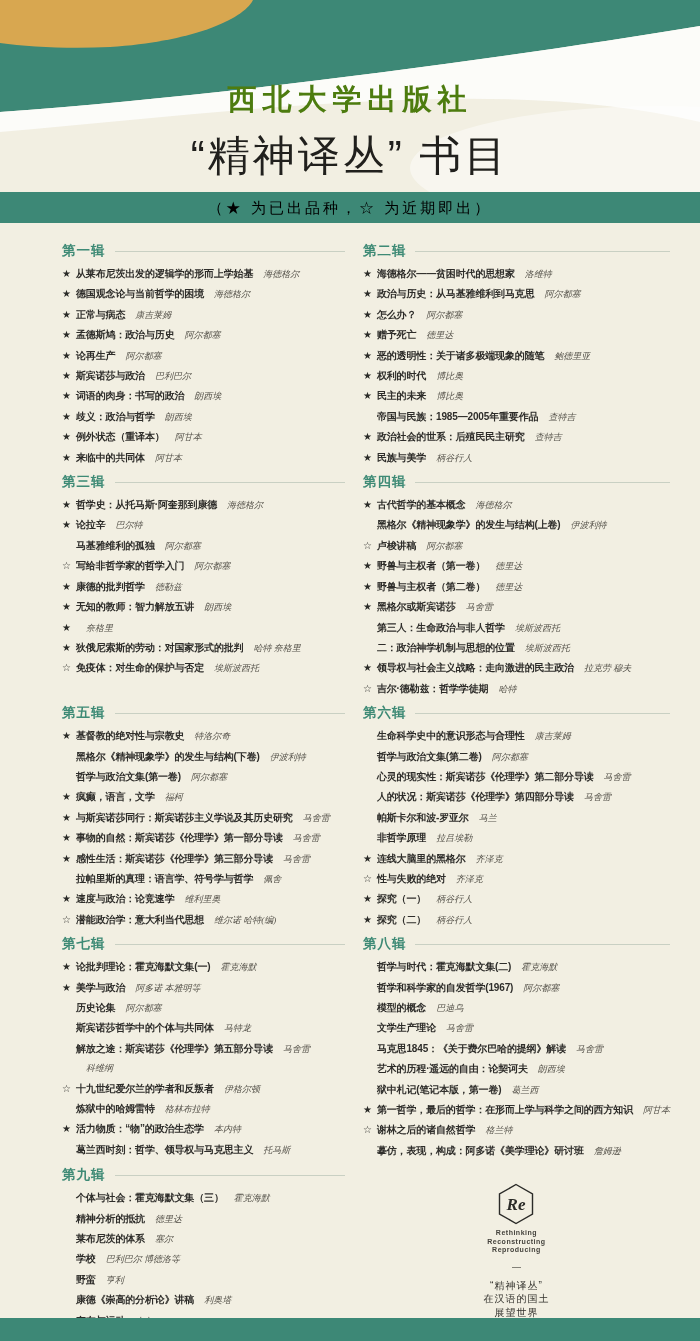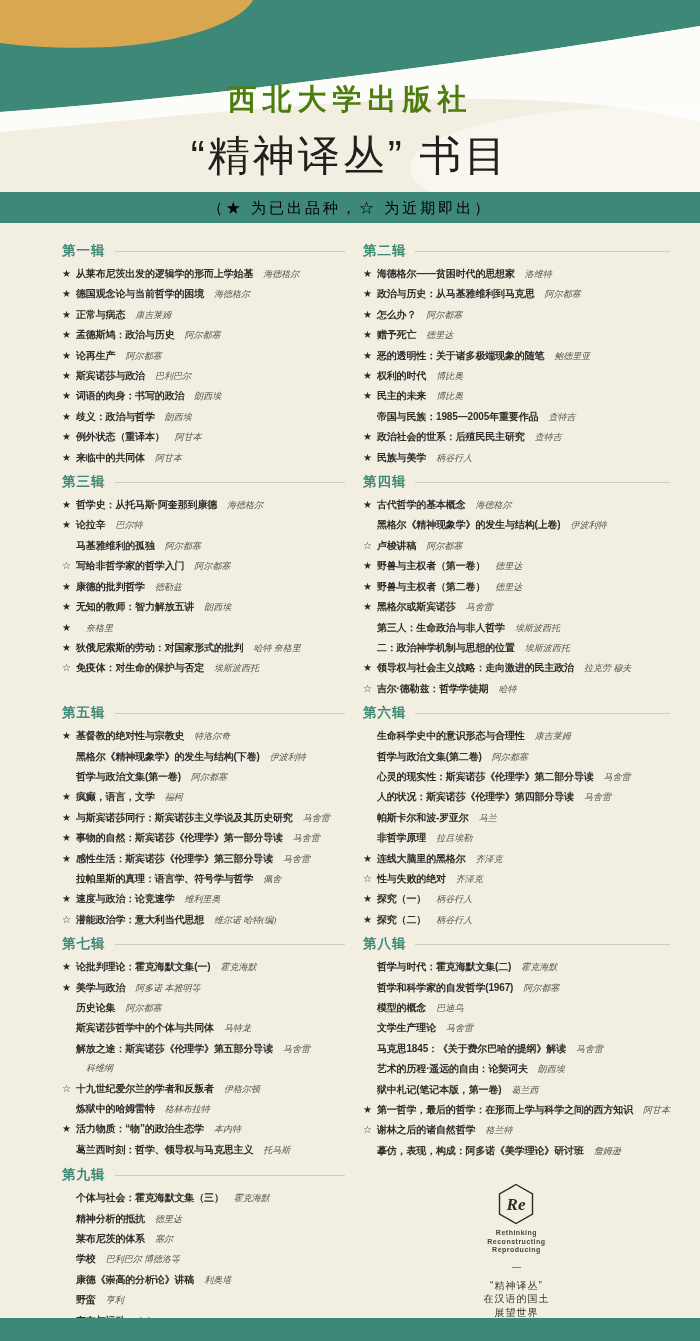--- a/index.html
+++ b/index.html
@@ -713,28 +713,28 @@
   </div>
 
   <div class="item">
     <span class="star"></span>
     <span class="btitle">学校</span>
     <span class="bauthor">巴利巴尔 博德洛等</span>
   </div>
 
   <div class="item">
     <span class="star"></span>
+    <span class="btitle">野蛮</span>
+    <span class="bauthor">亨利</span>
+  </div>
+
+  <div class="item">
+    <span class="star"></span>
     <span class="btitle">康德《崇高的分析论》讲稿</span>
     <span class="bauthor">利奥塔</span>
-  </div>
-
-  <div class="item">
-    <span class="star"></span>
-    <span class="btitle">野蛮</span>
-    <span class="bauthor">亨利</span>
   </div>
 
   <div class="item">
     <span class="star"></span>
     <span class="btitle">存在与运动</span>
     <span class="bauthor">奈尔</span>
   </div>
 
   <div class="item">
     <span class="star"></span>

